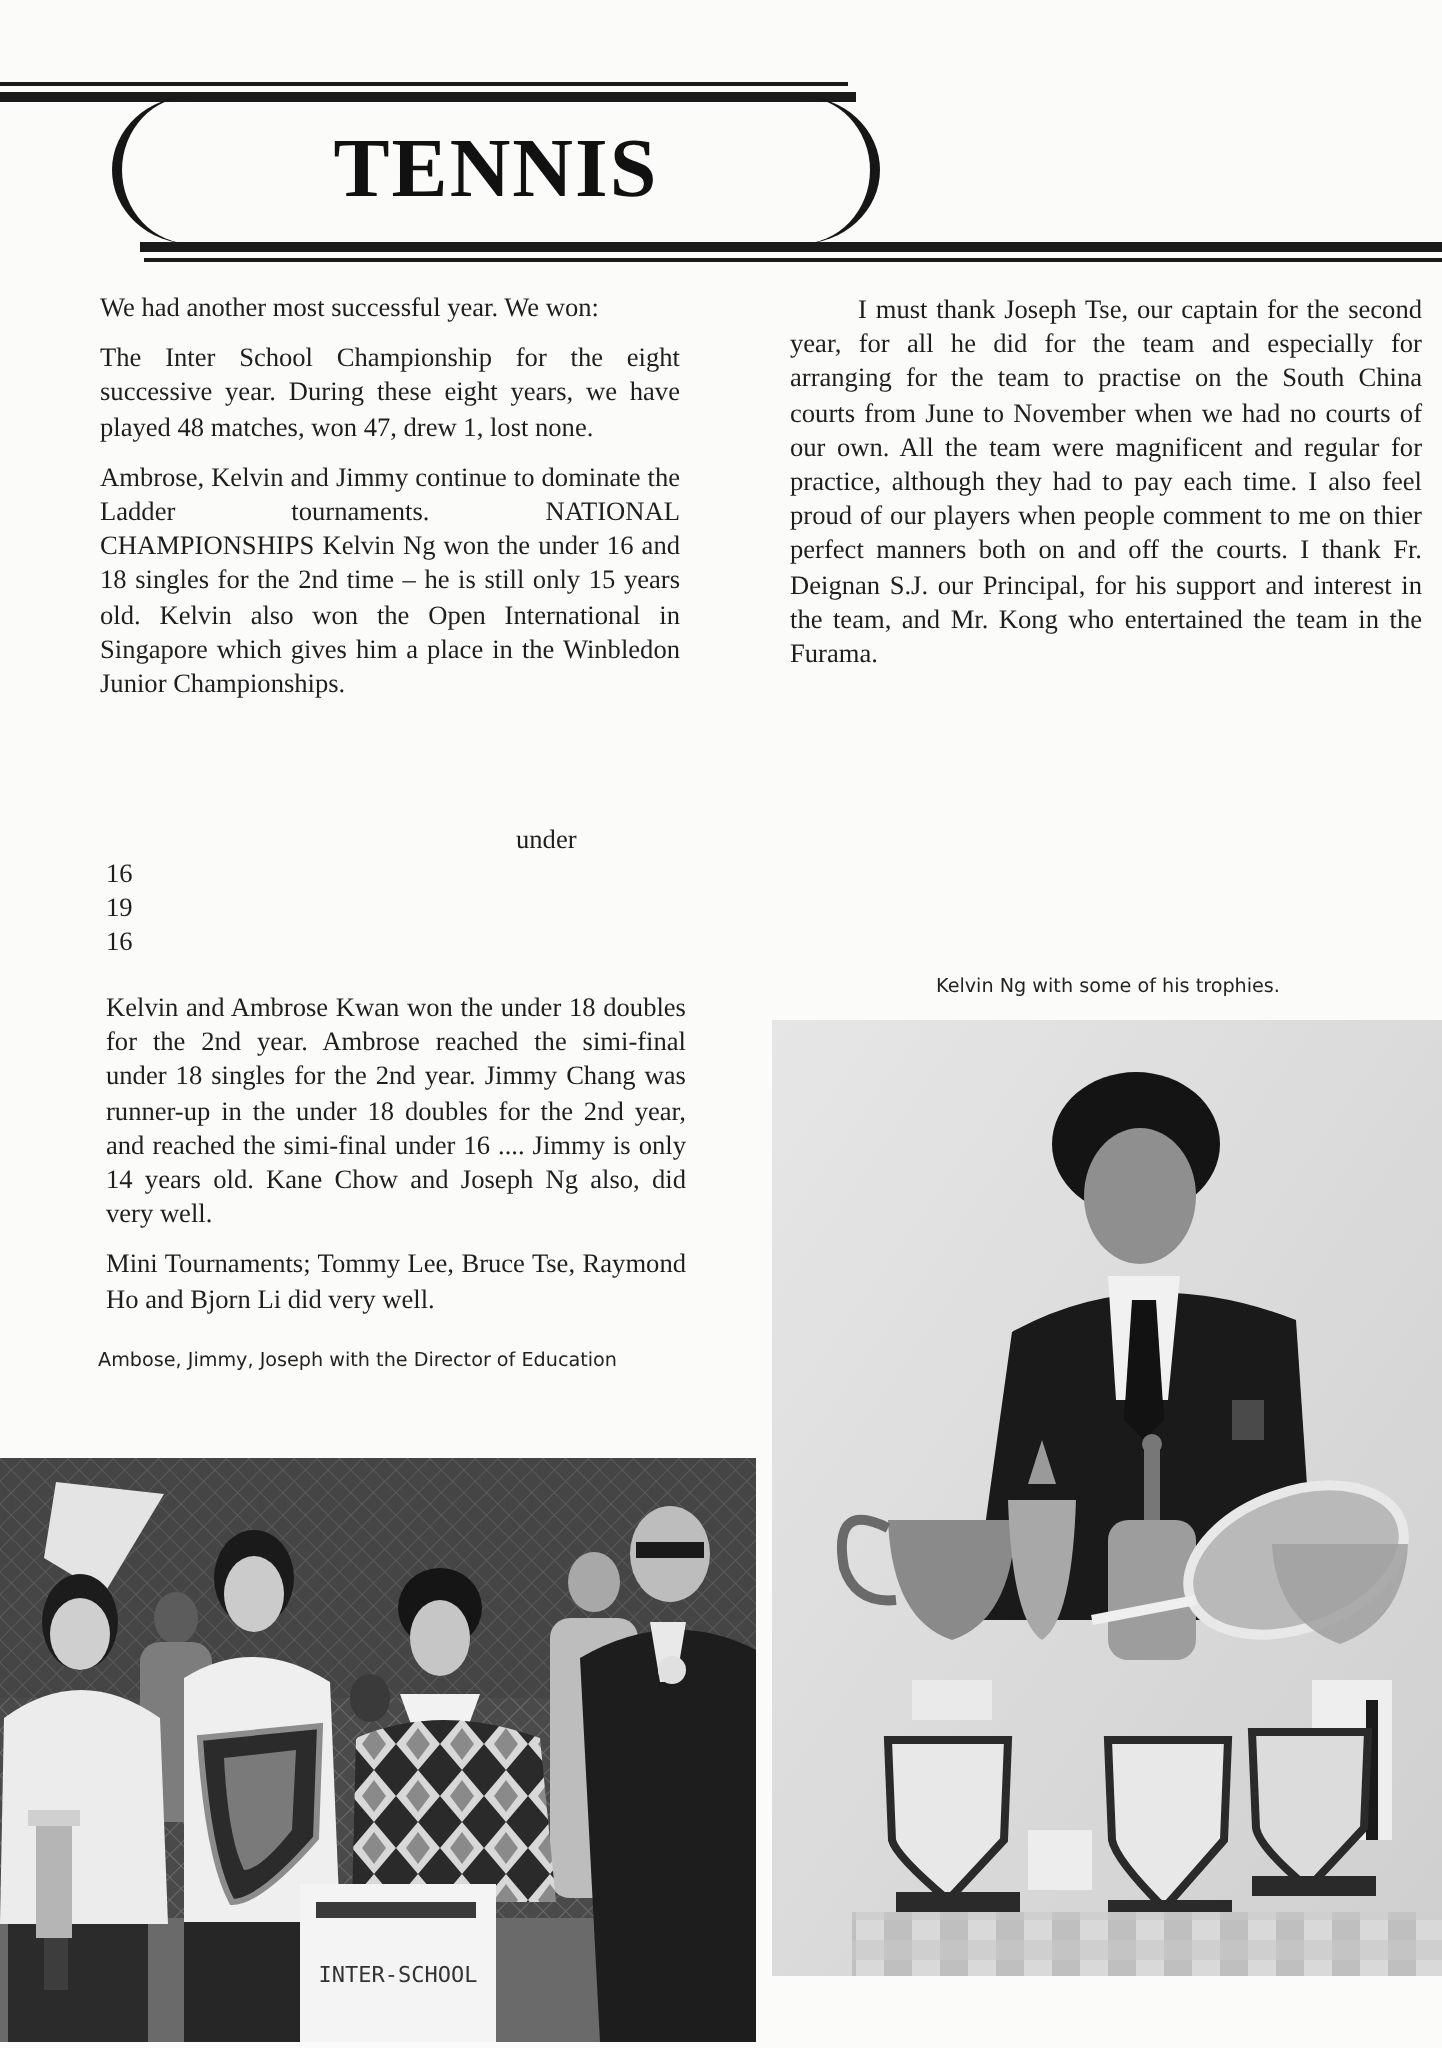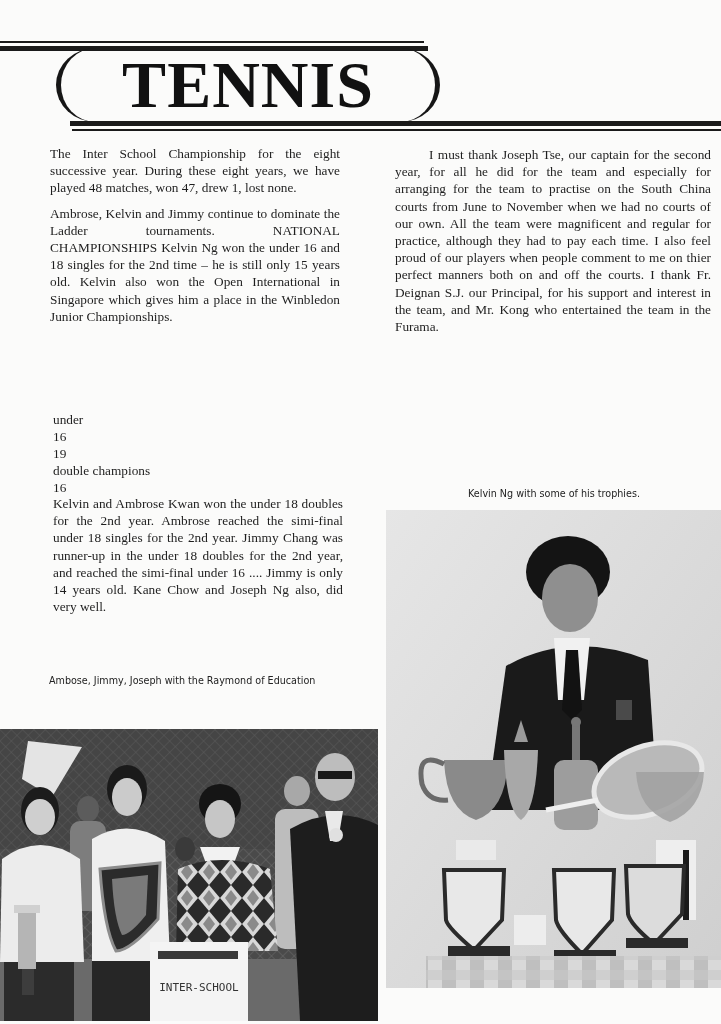--- a/index.html
+++ b/index.html
@@ -12,34 +12,34 @@
   
   .rule { position: absolute; background: #1a1a1a; }
   .title-capsule {
     position: absolute; left: 56px; top: 48px; width: 384px; height: 74px;
     border: 5px solid #161616; border-top: none; border-bottom: none;
     border-radius: 40px / 50%;
     box-sizing: border-box;
   }
   .title-text {
     position: absolute; left: 56px; top: 52px; width: 384px; height: 66px;
-    text-align: center; font-weight: bold; font-size: 66px; letter-spacing: 1px;
+    text-align: center; font-weight: bold; font-size: 42px; letter-spacing: 1px;
     line-height: 66px; color: #111;
     font-family: "Liberation Serif", "DejaVu Serif", serif;
   }
 
   
   .col { position: absolute; font-size: 13.3px; line-height: 17.2px; text-align: justify; }
   .col p { margin: 0 0 8px 0; }
   .col-left { left: 50px; top: 145px; width: 290px; }
   .col-right { left: 395px; top: 146px; width: 316px; }
   .indent { text-indent: 34px; }
 
   .results { position: absolute; left: 53px; top: 411px; width: 270px; font-size: 13.3px; line-height: 17px; }
-  .results .row { display: flex; flex-direction: column; }
+  .results .row { display: flex; }
   .results .lbl { width: 205px; }
   .results .val { width: 60px; }
   .results .lbl.center { padding-left: 36px; width: 169px; }
 
   .caption {
     position: absolute; font-family: "DejaVu Sans", "Liberation Sans", sans-serif;
     font-size: 9.6px; color: #222; white-space: nowrap;
   }
 
   
@@ -52,50 +52,51 @@
 <div>
   <div class="rule" style="left:0;top:41px;width:424px;height:1.5px;"></div>
   <div class="rule" style="left:0;top:46px;width:428px;height:5px;"></div>
   <div class="title-capsule"></div>
   <div class="title-text">TENNIS</div>
   <div class="rule" style="left:70px;top:121px;width:651px;height:5px;"></div>
   <div class="rule" style="left:72px;top:129px;width:649px;height:1.5px;"></div>
 </div>
 
 <div class="col col-left">
+  <p>We had another most successful year. We won:</p>
   <p>The Inter School Championship for the eight successive year. During these eight years, we have played 48 matches, won 47, drew 1, lost none.</p>
   <p>Ambrose, Kelvin and Jimmy continue to dominate the Ladder tournaments. NATIONAL CHAMPIONSHIPS Kelvin Ng won the under 16 and 18 singles for the 2nd time – he is still only 15 years old. Kelvin also won the Open International in Singapore which gives him a place in the Winbledon Junior Championships.</p>
 </div>
 
 <div class="results">
   <div class="row">
     <span class="lbl"></span>
     <span class="val">under</span>
   </div>
   <div class="row">
     <span class="val">16</span>
   </div>
   <div class="row">
     <span class="val">19</span>
   </div>
   <div class="row">
-    <span class="lbl">double champions</span>
     <span class="val">16</span>
   </div>
 </div>
 
 <div class="col" style="left:53px;top:495px;width:290px;">
   <p>Kelvin and Ambrose Kwan won the under 18 doubles for the 2nd year. Ambrose reached the simi-final under 18 singles for the 2nd year. Jimmy Chang was runner-up in the under 18 doubles for the 2nd year, and reached the simi-final under 16 .... Jimmy is only 14 years old. Kane Chow and Joseph Ng also, did very well.</p>
+  <p>Mini Tournaments; Tommy Lee, Bruce Tse, Raymond Ho and Bjorn Li did very well.</p>
 </div>
 
 <div class="col col-right">
   <p class="indent">I must thank Joseph Tse, our captain for the second year, for all he did for the team and especially for arranging for the team to practise on the South China courts from June to November when we had no courts of our own. All the team were magnificent and regular for practice, although they had to pay each time. I also feel proud of our players when people comment to me on thier perfect manners both on and off the courts. I thank Fr. Deignan S.J. our Principal, for his support and interest in the team, and Mr. Kong who entertained the team in the Furama.</p>
 </div>
 
-<div class="caption" style="left:49px;top:675px;">Ambose, Jimmy, Joseph with the Raymond of Education</div>
+<div class="caption" style="left:49px;top:675px;">Ambose, Jimmy, Joseph with the Director of Education</div>
 <div class="caption" style="left:468px;top:488px;">Kelvin Ng with some of his trophies.</div>
 
 <div class="photo" style="left:0;top:729px;width:437px;height:292px;">
   <svg width="378" height="292" viewBox="0 0 378 292">
     <defs>
       <pattern id="fence" width="8" height="8" patternUnits="userSpaceOnUse" patternTransform="rotate(45)">
         <rect width="8" height="8" fill="#4a4a4a"></rect>
         <path d="M0 0 L0 8 M0 0 L8 0" stroke="#6b6b6b" stroke-width="1"></path>
       </pattern>
       <pattern id="argyle" width="22" height="26" patternUnits="userSpaceOnUse">

